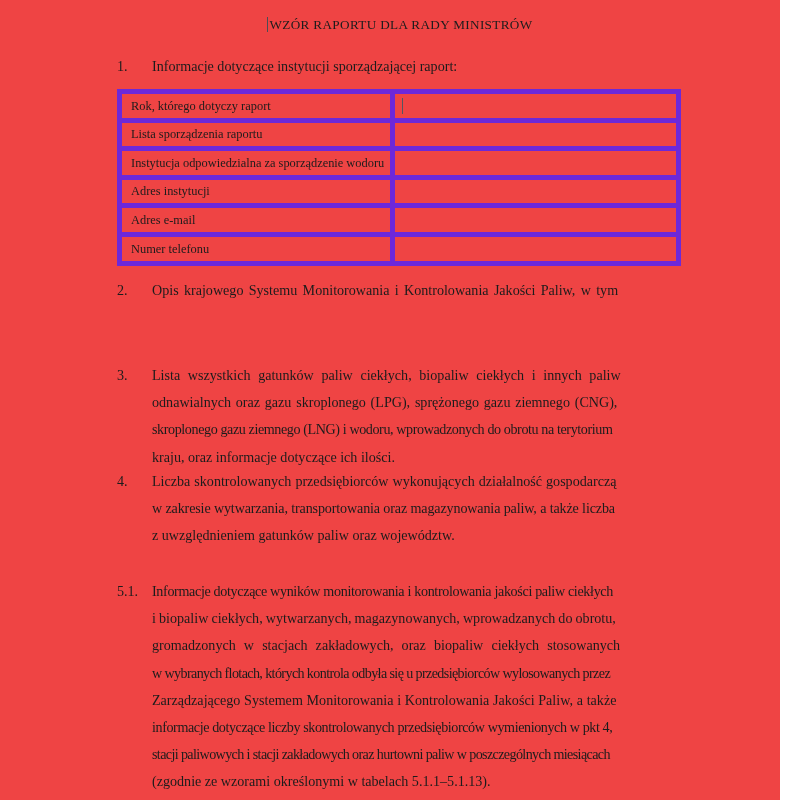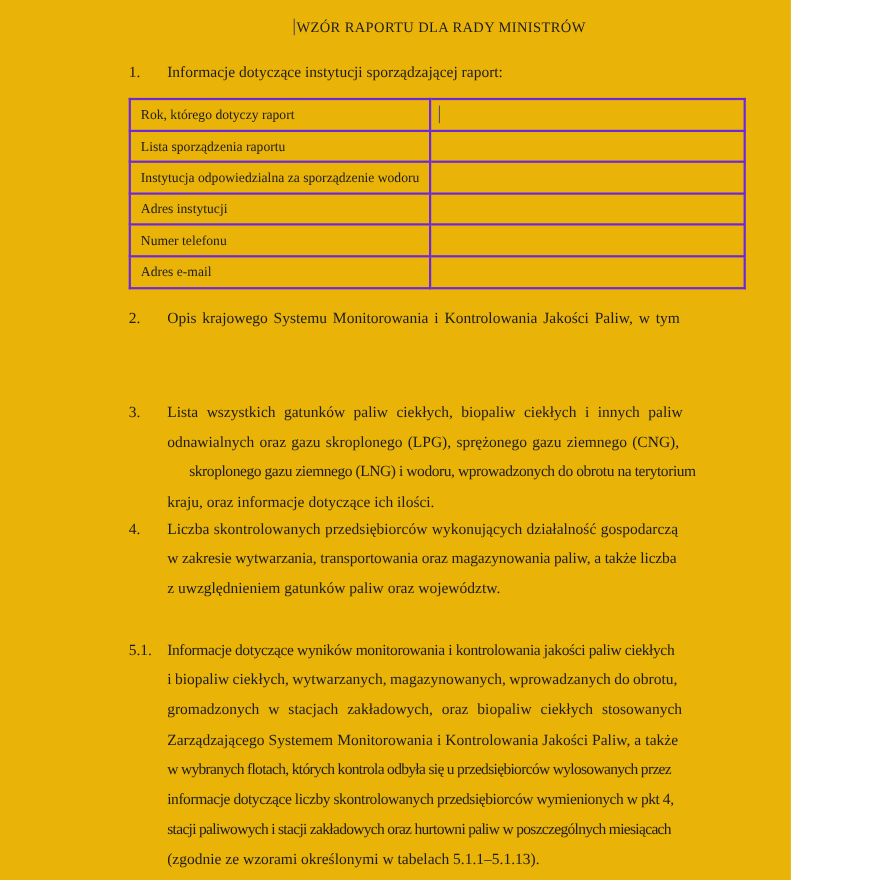--- a/index.html
+++ b/index.html
@@ -12,23 +12,23 @@
     width: 800px;
     height: 800px;
     overflow: hidden;
     font-family: "Liberation Serif", "DejaVu Serif", serif;
     color: #1c1c1c;
     -webkit-font-smoothing: antialiased;
   }
 
   .page {
     position: relative;
-    width: 719px;
+    width: 780px;
     height: 800px;
-    background: #eab308;
+    background: #ef4444;
     box-sizing: border-box;
   }
 
   
   .doc-title {
     position: absolute;
     left: 0;
     top: 17px;
     width: 800px;
     text-align: center;
@@ -102,21 +102,21 @@
   .info-table {
     position: absolute;
     left: 117px;
     top: 89px;
     width: 559px;
     border-collapse: collapse;
     table-layout: fixed;
     font-size: 12.4px;
   }
   .info-table td {
-    border: 2px solid #6d28d9;
+    border: 5px solid #6d28d9;
     height: 28.6px;
     padding: 0 0 0 9px;
     vertical-align: middle;
     line-height: 1.15;
     box-sizing: border-box;
   }
   .info-table td.label-cell {
     width: 273px;
     white-space: nowrap;
   }
@@ -161,63 +161,63 @@
       </tr>
       <tr>
         <td class="label-cell">Instytucja odpowiedzialna za sporządzenie wodoru</td>
         <td class="value-cell"></td>
       </tr>
       <tr>
         <td class="label-cell">Adres instytucji</td>
         <td class="value-cell"></td>
       </tr>
       <tr>
+        <td class="label-cell">Adres e-mail</td>
+        <td class="value-cell"></td>
+      </tr>
+      <tr>
         <td class="label-cell">Numer telefonu</td>
-        <td class="value-cell"></td>
-      </tr>
-      <tr>
-        <td class="label-cell">Adres e-mail</td>
         <td class="value-cell"></td>
       </tr>
     </tbody>
   </table>
 
   <div class="clause" id="clause-2">
     <span class="marker">2.</span>
     <span class="body">
       <span class="ln j" style="word-spacing: 1.788px;">Opis krajowego Systemu Monitorowania i Kontrolowania Jakości Paliw, w tym</span>
     </span>
   </div>
 
   <div class="clause" id="clause-3">
     <span class="marker">3.</span>
     <span class="body">
       <span class="ln j" style="word-spacing: 4.148px;">Lista wszystkich gatunków paliw ciekłych, biopaliw ciekłych i innych paliw</span>
       <span class="ln j" style="word-spacing: 1.229px;">odnawialnych oraz gazu skroplonego (LPG), sprężonego gazu ziemnego (CNG),</span>
-      <span class="ln j" style="letter-spacing: -0.399px; margin-left: 20px;">skroplonego gazu ziemnego (LNG) i wodoru, wprowadzonych do obrotu na terytorium</span>
+      <span class="ln j" style="letter-spacing: -0.399px;">skroplonego gazu ziemnego (LNG) i wodoru, wprowadzonych do obrotu na terytorium</span>
       <span class="ln last">kraju, oraz informacje dotyczące ich ilości.</span>
     </span>
   </div>
 
   <div class="clause" id="clause-4">
     <span class="marker">4.</span>
     <span class="body">
       <span class="ln j" style="word-spacing: 0.459px;">Liczba skontrolowanych przedsiębiorców wykonujących działalność gospodarczą</span>
       <span class="ln j" style="letter-spacing: -0.135px;">w zakresie wytwarzania, transportowania oraz magazynowania paliw, a także liczba</span>
       <span class="ln last">z uwzględnieniem gatunków paliw oraz województw.</span>
     </span>
   </div>
 
   <div class="clause" id="clause-5-1">
     <span class="marker">5.1.</span>
     <span class="body">
       <span class="ln j" style="letter-spacing: -0.339px;">Informacje dotyczące wyników monitorowania i kontrolowania jakości paliw ciekłych</span>
       <span class="ln j" style="word-spacing: -0.435px;">i biopaliw ciekłych, wytwarzanych, magazynowanych, wprowadzanych do obrotu,</span>
       <span class="ln j" style="word-spacing: 4.58px;">gromadzonych w stacjach zakładowych, oraz biopaliw ciekłych stosowanych</span>
+      <span class="ln j" style="letter-spacing: -0.611px;">w wybranych flotach, których kontrola odbyła się u przedsiębiorców wylosowanych przez</span>
       <span class="ln j" style="word-spacing: 0.193px;">Zarządzającego Systemem Monitorowania i Kontrolowania Jakości Paliw, a także</span>
-      <span class="ln j" style="letter-spacing: -0.611px;">w wybranych flotach, których kontrola odbyła się u przedsiębiorców wylosowanych przez</span>
       <span class="ln j" style="letter-spacing: -0.4px;">informacje dotyczące liczby skontrolowanych przedsiębiorców wymienionych w pkt 4,</span>
       <span class="ln j" style="letter-spacing: -0.619px;">stacji paliwowych i stacji zakładowych oraz hurtowni paliw w poszczególnych miesiącach</span>
       <span class="ln last">(zgodnie ze wzorami określonymi w tabelach 5.1.1–5.1.13).</span>
     </span>
   </div>
 
 </div>
 
 </body></html>

